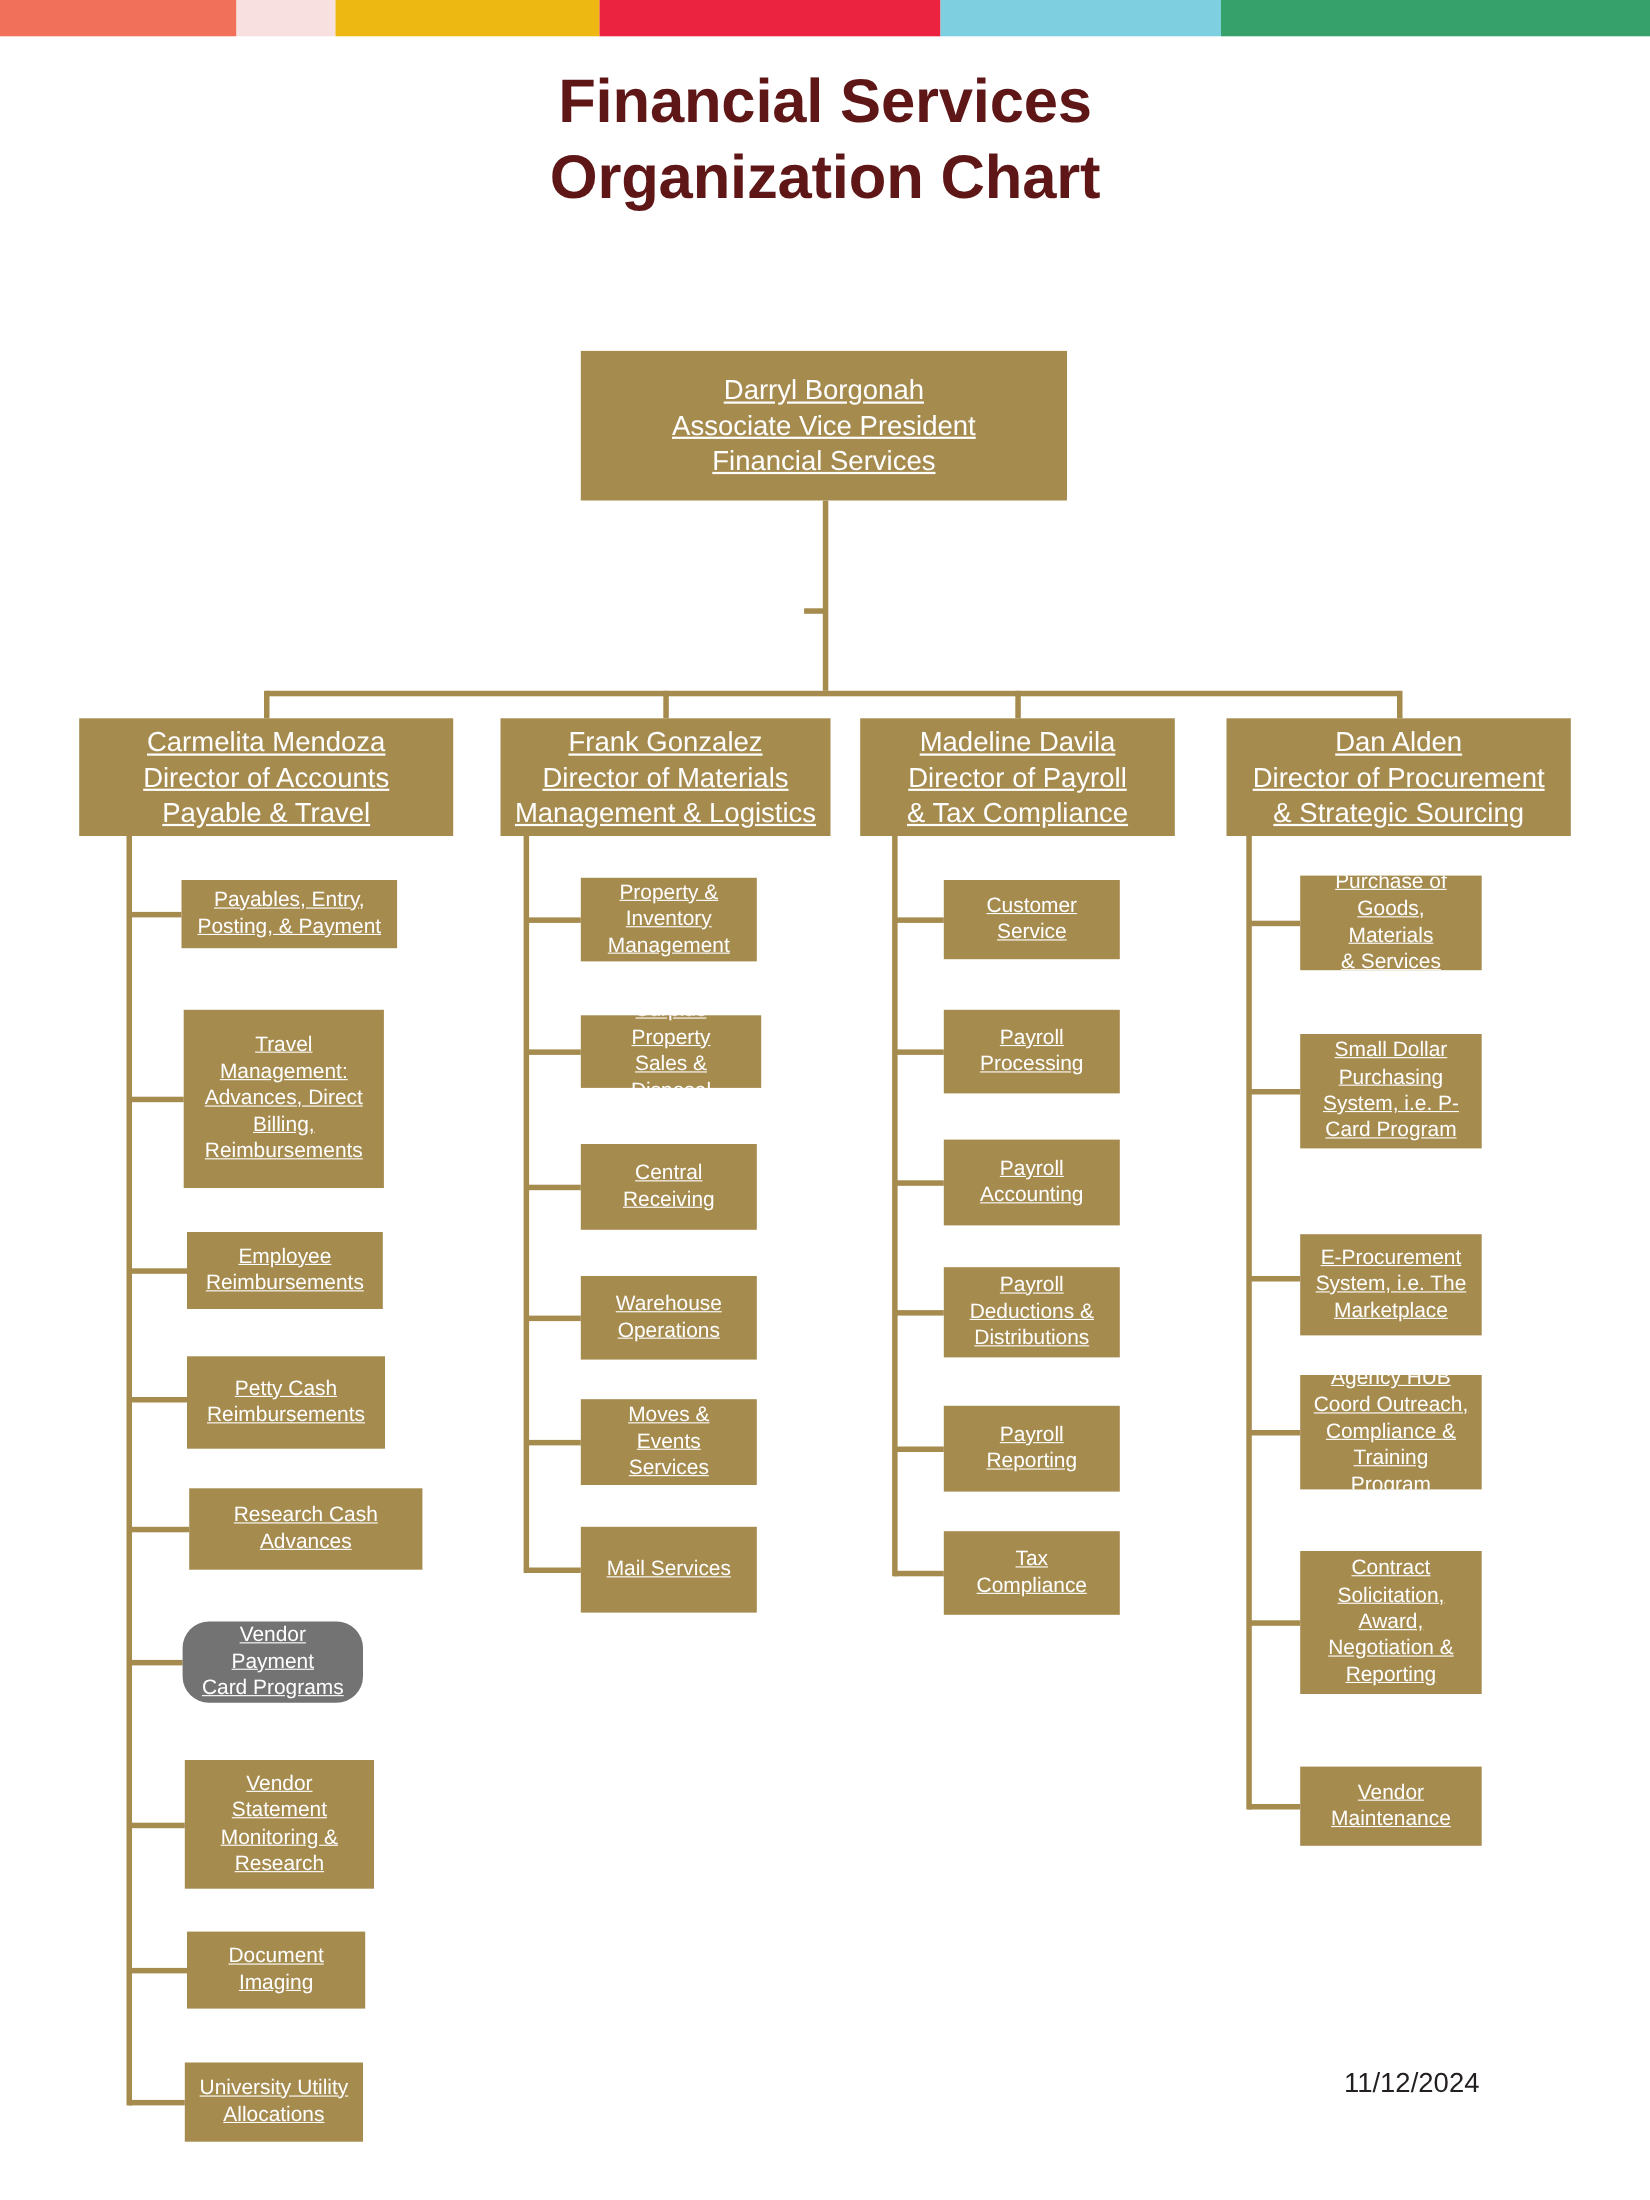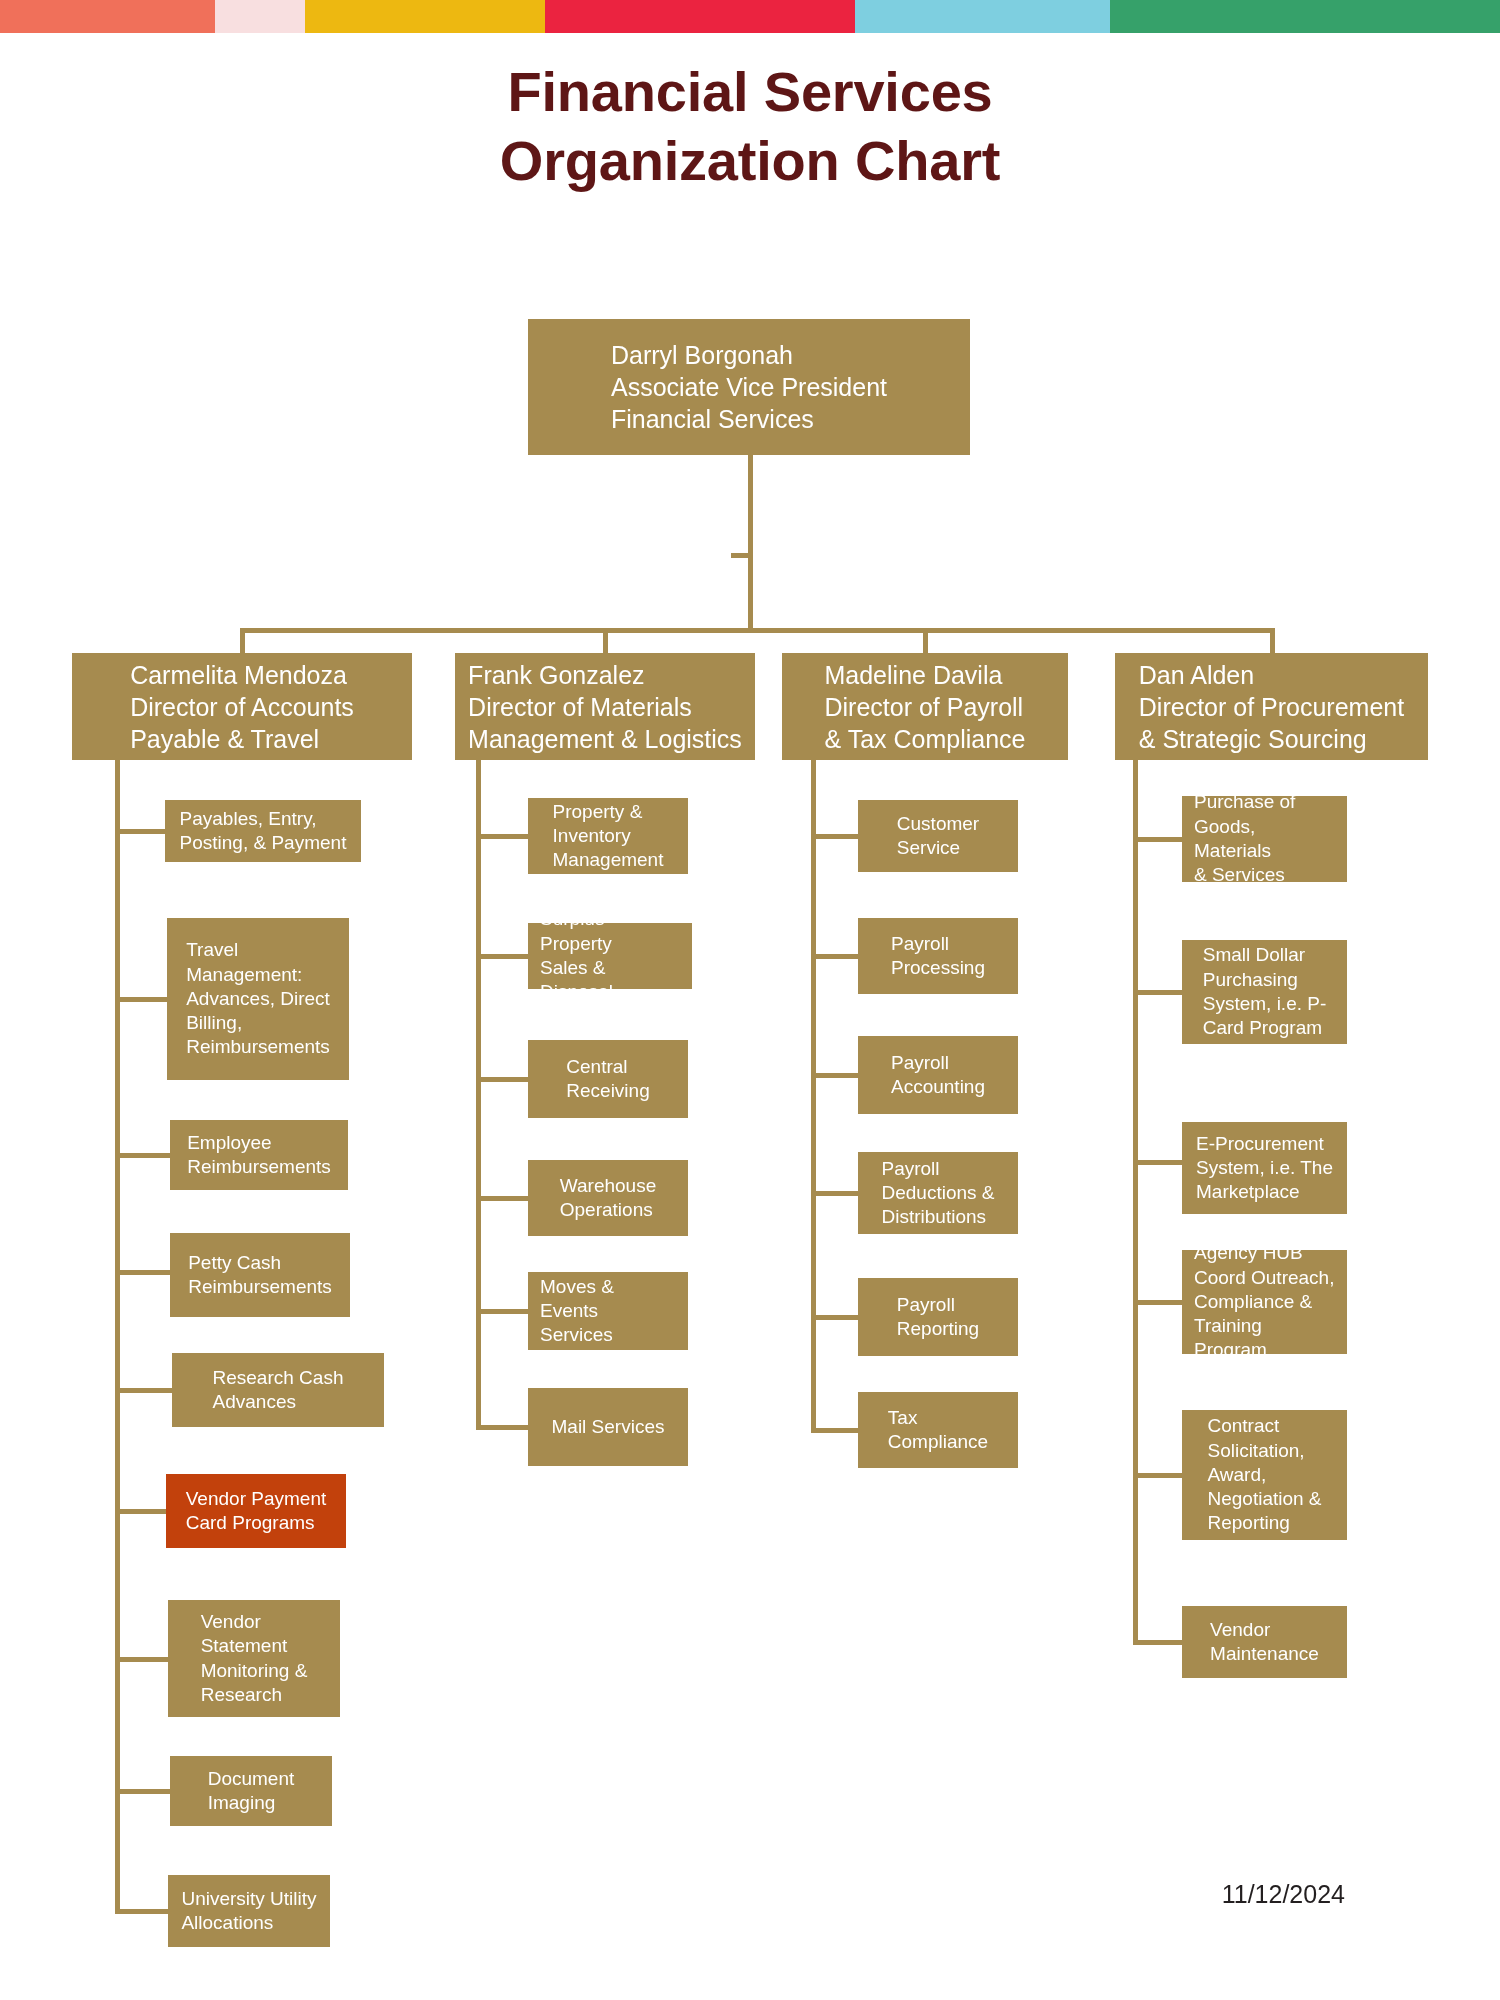--- a/index.html
+++ b/index.html
@@ -50,26 +50,27 @@
     height: 2000px;
   }
 
   .node {
     position: absolute;
     background: #A68B4F;
     color: #FFFFFF;
     display: flex;
     align-items: center;
     justify-content: center;
-    text-align: left;
+    text-align: center;
     box-sizing: border-box;
     line-height: 1.28;
     padding: 2px 12px;
     overflow: hidden;
     white-space: pre-line;
+    text-decoration: underline;
   }
   .node.level-root,
   .node.level-assistant,
   .node.level-director { font-size: 25px; }
   .node.level-leaf { font-size: 19px; }
 
   .conn {
     position: absolute;
     background: #A68B4F;
   }
@@ -122,21 +123,21 @@
     <div class="conn" style="left: 117px; top: 1153px; width: 53px; height: 5px; background: rgb(166, 139, 79);"></div>
     <div class="node level-leaf" style="left: 170px; top: 1120px; width: 178px; height: 70px; background: rgb(166, 139, 79); color: rgb(255, 255, 255);">Employee
 Reimbursements</div>
     <div class="conn" style="left: 117px; top: 1270px; width: 53px; height: 5px; background: rgb(166, 139, 79);"></div>
     <div class="node level-leaf" style="left: 170px; top: 1233px; width: 180px; height: 84px; background: rgb(166, 139, 79); color: rgb(255, 255, 255);">Petty Cash
 Reimbursements</div>
     <div class="conn" style="left: 117px; top: 1388px; width: 55px; height: 5px; background: rgb(166, 139, 79);"></div>
     <div class="node level-leaf" style="left: 172px; top: 1353px; width: 212px; height: 74px; background: rgb(166, 139, 79); color: rgb(255, 255, 255);">Research Cash
 Advances</div>
     <div class="conn" style="left: 117px; top: 1509px; width: 49px; height: 5px; background: rgb(166, 139, 79);"></div>
-    <div class="node level-leaf" style="left: 166px; top: 1474px; width: 180px; height: 74px; background: #c2410c; color: rgb(255, 255, 255);">Vendor Payment
+    <div class="node level-leaf" style="left: 166px; top: 1474px; width: 164px; height: 74px; background: #737373; color: rgb(255, 255, 255); border-radius: 24px;">Vendor Payment
 Card Programs</div>
     <div class="conn" style="left: 117px; top: 1656.5px; width: 51px; height: 5px; background: rgb(166, 139, 79);"></div>
     <div class="node level-leaf" style="left: 168px; top: 1600px; width: 172px; height: 117px; background: rgb(166, 139, 79); color: rgb(255, 255, 255);">Vendor
 Statement
 Monitoring &amp;
 Research</div>
     <div class="conn" style="left: 117px; top: 1789px; width: 53px; height: 5px; background: rgb(166, 139, 79);"></div>
     <div class="node level-leaf" style="left: 170px; top: 1756px; width: 162px; height: 70px; background: rgb(166, 139, 79); color: rgb(255, 255, 255);">Document
 Imaging</div>
     <div class="conn" style="left: 117px; top: 1909px; width: 51px; height: 5px; background: rgb(166, 139, 79);"></div>

